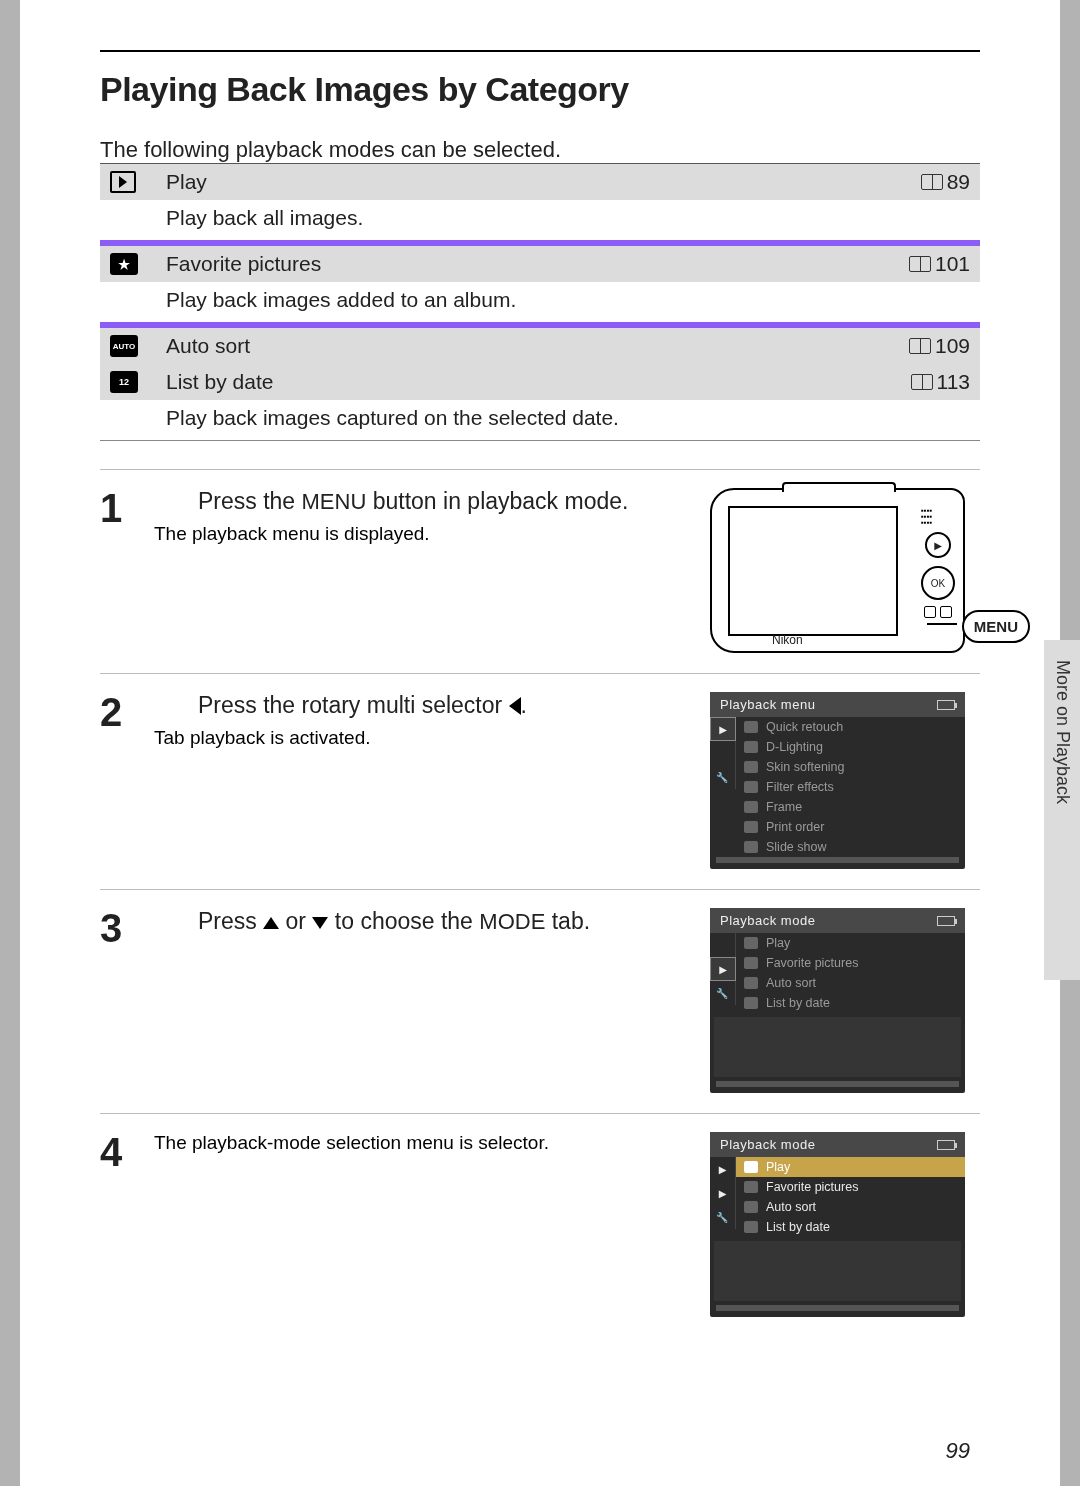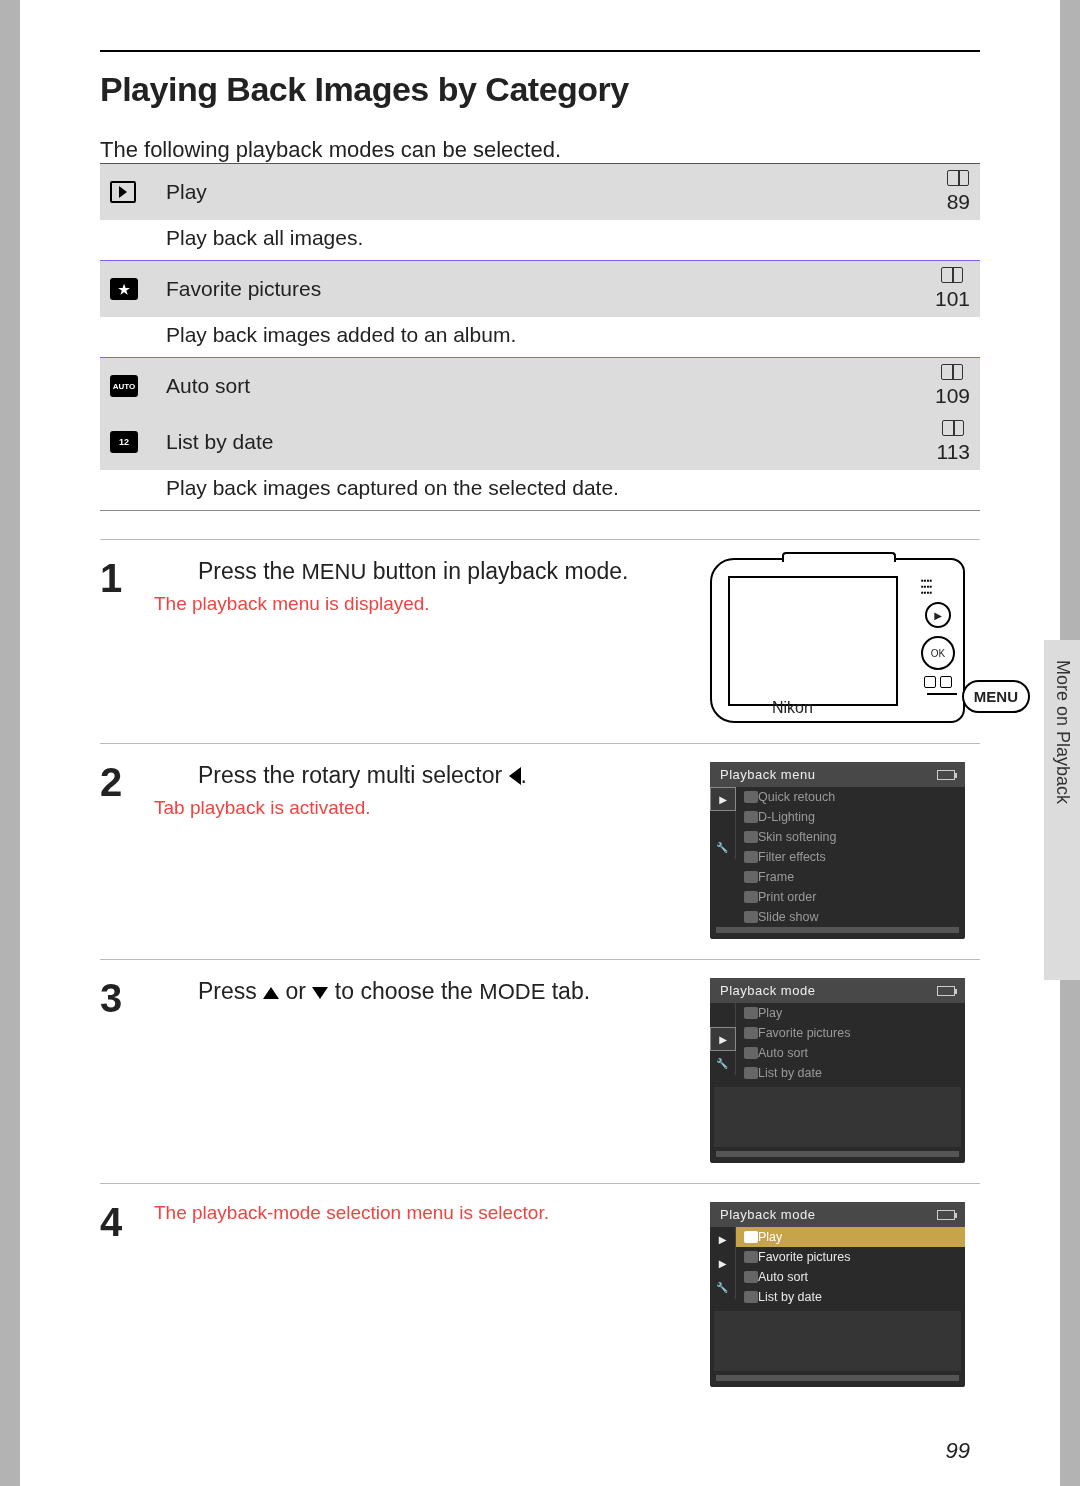--- a/index.html
+++ b/index.html
@@ -55,27 +55,26 @@
   }
   .mt-label {
     flex: 1;
     font-size: 21px;
   }
   .mt-page {
     font-size: 21px;
     display: flex;
     align-items: center;
     gap: 4px;
-    flex-direction: column;
   }
   .mt-row-desc {
     padding: 6px 10px 10px 66px;
     font-size: 21px;
     font-weight: 300;
-    border-bottom: 1px solid #8b5cf6;
+    border-bottom: 6px solid #8b5cf6;
   }
   .mt-row-desc.last { border-bottom: none; }
   
   .book-icon {
     width: 22px; height: 16px;
     border: 1.5px solid #333;
     border-radius: 2px;
     position: relative;
     display: inline-block;
   }
@@ -123,21 +122,21 @@
   .step-body { flex: 1; }
   .step-title {
     font-size: 23px;
     font-weight: 400;
     margin-bottom: 8px;
     margin-left: 44px;
   }
   .step-sub {
     font-size: 19px;
     font-weight: 300;
-    color: #ef4444;
+    color: #000000;
   }
   .step-figure {
     width: 270px;
     flex-shrink: 0;
   }
   
   .camera {
     position: relative;
     width: 255px; height: 165px;
     border: 2px solid #000;
@@ -164,21 +163,21 @@
     position:absolute; right:8px; top:18px;
     display:flex; flex-direction:column; gap:4px;
   }
   .cam-dots { font-size:8px; line-height:6px; color:#000; }
   .cam-circle {
     width:26px;height:26px;border:2px solid #000;border-radius:50%;
     margin:2px auto; display:flex; align-items:center; justify-content:center;
     font-size:10px;
   }
   .cam-circle.big { width:34px;height:34px; }
-  .cam-label { position:absolute; bottom:4px; left:60px; font-size:16px; }
+  .cam-label { position:absolute; bottom:4px; left:60px; font-size:12px; }
   .menu-bubble {
     position:absolute;
     right:-50px; bottom:10px;
     border:2px solid #000;
     border-radius:20px;
     padding:6px 10px;
     font-size:15px; font-weight:700;
     background:#fff;
   }
   .menu-line {
@@ -214,21 +213,21 @@
   .lcd-tab {
     height:24px;
     display:flex; align-items:center; justify-content:center;
     font-size:10px;
     border-right:1px solid #444;
   }
   .lcd-tab.sel { background:#3a3a3a; border:1px solid #888; }
   .lcd-items { flex:1; }
   .lcd-item {
     padding:3px 8px;
-    display:flex; align-items:center; 
+    display:flex; align-items:center; gap:8px;
     color:#9a9a9a;
     font-size:12.5px;
   }
   .lcd-item.hl {
     background:#c7a34a; color:#fff;
   }
   .lcd-item.bright { color:#e8e8e8; }
   .lcd-item .li-icon {
     width:14px;height:12px;
     background:#666;

